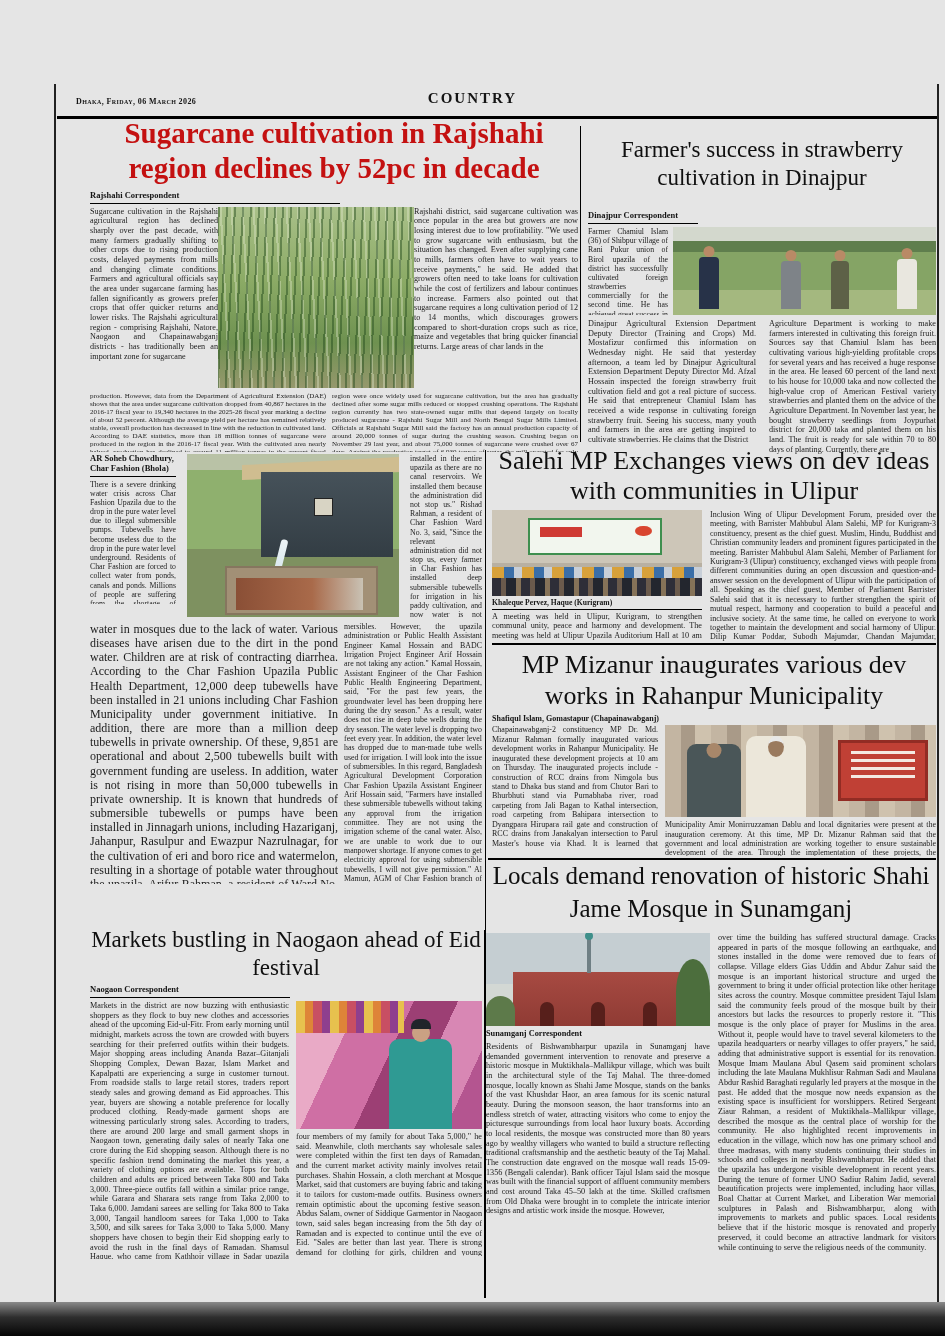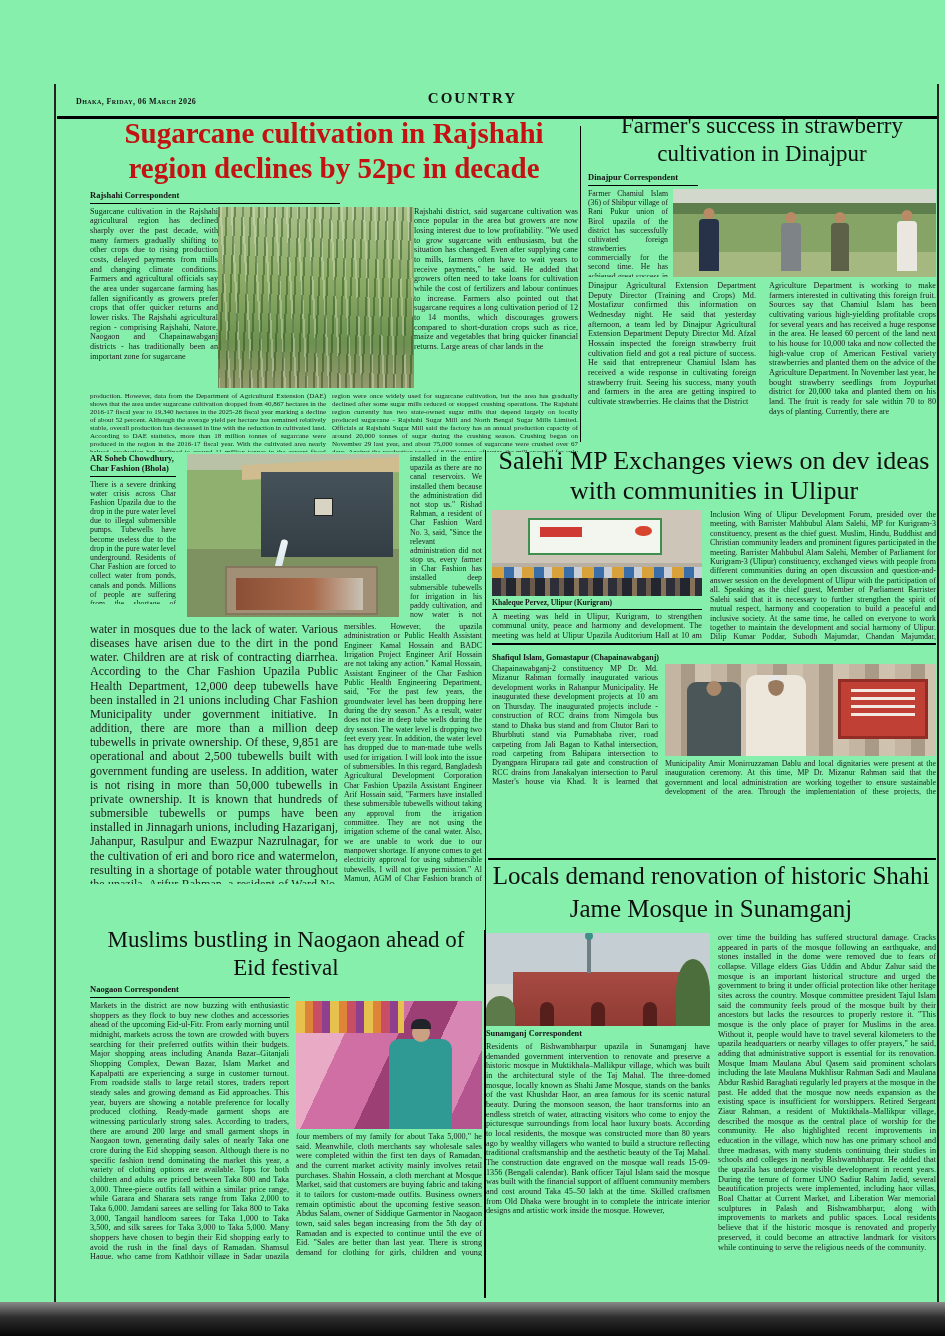--- a/index.html
+++ b/index.html
@@ -1,17 +1,17 @@
 <!DOCTYPE html>
 <html><head>
 <meta charset="utf-8">
 <style>
   *{margin:0;padding:0;box-sizing:border-box;}
   html,body{background:#ffffff;}
-  .page{position:relative;width:945px;height:1336px;background:#86efac;font-family:"Liberation Serif",serif;color:#141414;overflow:hidden;}
+  .page{position:relative;width:945px;height:1336px;background:#e5e5e5;font-family:"Liberation Serif",serif;color:#141414;overflow:hidden;}
   .abs{position:absolute;}
   .body-txt{font-size:8.2px;line-height:1.18;text-align:justify;overflow:hidden;color:#1c1c1c;}
   .small-txt{font-size:7px;line-height:1.16;}
   .byline{font-weight:bold;font-size:8.5px;border-bottom:1px solid #000;padding-bottom:2px;margin-bottom:3px;line-height:1.15;}
   .hl{font-family:"Liberation Serif",serif;text-align:center;line-height:1.2;font-weight:normal;color:#101010;}
   .photo{position:relative;overflow:hidden;flex-shrink:0;}
   .vrule{background:#000;width:1px;}
   .hrule{background:#000;}
 
   
@@ -33,23 +33,23 @@
   .sugar-c2{flex:1;height:181px;}
   .sugar-bot{display:flex;gap:6px;margin-top:4px;height:60px;}
   .sugar-botL{width:236px;height:60px;}
   .sugar-botR{flex:1;height:60px;}
   .ph-sugarcane{width:196px;height:181px;background:
     repeating-linear-gradient(93deg, rgba(30,70,25,.45) 0 2px, rgba(0,0,0,0) 2px 8px),
     repeating-linear-gradient(87deg, rgba(235,240,215,.35) 0 2px, rgba(0,0,0,0) 2px 11px),
     linear-gradient(180deg,#a9c089 0%,#8cab66 40%,#6e9150 75%,#96986d 100%);}
 
   
-  .art-straw{left:588px;top:112px;width:348px;}
+  .art-straw{left:588px;top:136px;width:348px;}
   .hl-straw{font-size:23px;line-height:1.2;}
-  .straw-byline{width:110px;margin-top:6px;}
+  .straw-byline{width:110px;margin-top:20px;}
   .straw-row1{display:flex;gap:5px;height:88px;}
   .straw-cA{width:80px;height:88px;}
   .ph-strawberry{flex:1;height:88px;background:linear-gradient(180deg,#d3d8cd 0 16%,#5f7e4d 16% 28%,#85a465 28% 72%,#a4b87f 72% 100%);}
   .sb-fig{position:absolute;bottom:6px;border-radius:4px 4px 0 0;}
   .sb-fig::before{content:"";position:absolute;top:-11px;left:50%;transform:translateX(-50%);width:11px;height:11px;border-radius:50%;background:#b98a66;}
   .sb-f1{left:26px;width:20px;height:52px;background:#273248;}
   .sb-f2{left:108px;width:20px;height:48px;background:#7e8388;}
   .sb-f3{left:158px;width:18px;height:48px;background:#5d6147;}
   .sb-f4{left:224px;width:20px;height:50px;background:#e9e7df;}
   .straw-row2{display:flex;gap:6px;margin-top:4px;height:142px;}
@@ -220,29 +220,30 @@
 
   <div class="abs art-ulipur">
     <div class="hl hl-ulipur">Salehi MP Exchanges views on dev ideas with communities in Ulipur</div>
     <div class="ulipur-row">
       <div class="ulipur-left">
         <div class="photo ph-ulipur">
           <div class="ul-banner"></div>
           <div class="ul-chairs"></div>
           <div class="ul-crowd"></div>
         </div>
-        <div class="ul-caption">Khaleque Pervez, Ulipur (Kurigram)</div>
+        <div class="ul-caption">Khaleque Pervez, Haque (Kurigram)</div>
         <div class="body-txt ulipur-belowtxt">A meeting was held in Ulipur, Kurigram, to strengthen communal unity, peace and harmony and development. The meeting was held at Ulipur Upazila Auditorium Hall at 10 am on Thursday. Kallol Majumder Tutul, convener of the Unity and</div>
       </div>
       <div class="body-txt ulipur-right">Inclusion Wing of Ulipur Development Forum, presided over the meeting, with Barrister Mahbubul Alam Salehi, MP for Kurigram-3 constituency, present as the chief guest. Muslim, Hindu, Buddhist and Christian community leaders and prominent figures participated in the meeting. Barrister Mahbubul Alam Salehi, Member of Parliament for Kurigram-3 (Ulipur) constituency, exchanged views with people from different communities during an open discussion and question-and-answer session on the development of Ulipur with the participation of all. Speaking as the chief guest, Member of Parliament Barrister Salehi said that it is necessary to further strengthen the spirit of mutual respect, harmony and cooperation to build a peaceful and inclusive society. At the same time, he called on everyone to work together to maintain the development and social harmony of Ulipur. Dilip Kumar Poddar, Subodh Majumdar, Chandan Majumdar, Ramakrishna Chakraborty, Rabindranath Chakraborty, Biplab Majumdar, Sunil Chakraborty and people from different classes and professions were present at the meeting organized by the Unity and Inclusion Wing of Ulipur Development Forum.</div>
     </div>
   </div>
   <div class="abs hrule hr1"></div>
 
   <div class="abs art-rahan">
+    <div class="hl hl-rahan">MP Mizanur inaugurates various dev works in Rahanpur Municipality</div>
     <div class="rahan-byline">Shafiqul Islam, Gomastapur (Chapainawabganj)</div>
     <div class="rahan-row">
       <div class="body-txt rahan-left">Chapainawabganj-2 constituency MP Dr. Md. Mizanur Rahman formally inaugurated various development works in Rahanpur Municipality. He inaugurated these development projects at 10 am on Thursday. The inaugurated projects include - construction of RCC drains from Nimgola bus stand to Dhaka bus stand and from Chutor Bari to Bhurbhuti stand via Purnabhaba river, road carpeting from Jali Bagan to Kathal intersection, road carpeting from Bahipara intersection to Dyangpara Hirupara rail gate and construction of RCC drains from Janakalyan intersection to Parul Master's house via Khad. It is learned that Rahanpur Municipality is implementing these development works with the funding of the IUGIP project. Along with this, the MP also inaugurated the road paving work from Dhulauri LPG pump in Rohanpur Union to the cemetery. This work is being implemented with the funding of the Local Government Engineering Department (LGED). Upazila Engineer Ashabur Rahman, Assistant Engineer of Rohanpur Municipality Abdul Malek, District Jamaat-e-Islami Working Committee Member Tariqul Islam Bakul, Rohanpur</div>
       <div class="rahan-right">
         <div class="photo ph-rahanpur">
           <div class="rh-fig1"></div>
           <div class="rh-fig2"></div>
           <div class="rh-plaque"></div>
         </div>
         <div class="body-txt rahan-rtxt">Municipality Amir Monirruzzaman Dablu and local dignitaries were present at the inauguration ceremony. At this time, MP Dr. Mizanur Rahman said that the government and local administration are working together to ensure sustainable development of the area. Through the implementation of these projects, the movement of citizens and the drainage system will be improved and the overall infrastructural development of the municipal area will be accelerated.</div>
@@ -267,21 +268,21 @@
         <div class="mosque-byline">Sunamganj Correspondent</div>
         <div class="body-txt mosque-ltxt">Residents of Bishwambharpur upazila in Sunamganj have demanded government intervention to renovate and preserve a historic mosque in Muktikhala–Mallikpur village, which was built in the architectural style of the Taj Mahal. The three-domed mosque, locally known as Shahi Jame Mosque, stands on the banks of the vast Khushdar Haor, an area famous for its scenic natural beauty. During the monsoon season, the haor transforms into an endless stretch of water, attracting visitors who come to enjoy the picturesque surroundings from local haor luxury boats. According to local residents, the mosque was constructed more than 80 years ago by wealthy villagers who wanted to build a structure reflecting traditional craftsmanship and the aesthetic beauty of the Taj Mahal. The construction date engraved on the mosque wall reads 15-09-1356 (Bengali calendar). Bank officer Tajul Islam said the mosque was built with the financial support of affluent community members and cost around Taka 45–50 lakh at the time. Skilled craftsmen from Old Dhaka were brought in to complete the intricate interior designs and artistic work inside the mosque. However,</div>
       </div>
       <div class="body-txt mosque-right">over time the building has suffered structural damage. Cracks appeared in parts of the mosque following an earthquake, and stones installed in the dome were removed due to fears of collapse. Village elders Gias Uddin and Abdur Zahur said the mosque is an important historical structure and urged the government to bring it under official protection like other heritage sites across the country. Mosque committee president Tajul Islam said the community feels proud of the mosque built by their ancestors but lacks the resources to properly restore it. "This mosque is the only place of prayer for Muslims in the area. Without it, people would have to travel several kilometers to the upazila headquarters or nearby villages to offer prayers," he said, adding that administrative support is essential for its renovation. Mosque Imam Maulana Abul Qasem said prominent scholars including the late Maulana Mukhlisur Rahman Sadi and Maulana Abdur Rashid Baraghati regularly led prayers at the mosque in the past. He added that the mosque now needs expansion as the existing space is insufficient for worshippers. Retired Sergeant Ziaur Rahman, a resident of Muktikhala–Mallikpur village, described the mosque as the central place of worship for the community. He also highlighted recent improvements in education in the village, which now has one primary school and three madrasas, with many students continuing their studies in schools and colleges in nearby Bishwambharpur. He added that the upazila has undergone visible development in recent years. During the tenure of former UNO Sadiur Rahim Jadid, several beautification projects were implemented, including haor villas, Boal Chattar at Current Market, and Liberation War memorial sculptures in Palash and Bishwambharpur, along with improvements to markets and public spaces. Local residents believe that if the historic mosque is renovated and properly preserved, it could become an attractive landmark for visitors while continuing to serve the religious needs of the community.</div>
     </div>
   </div>
 
   <div class="abs vrule vr3"></div>
 
   <div class="abs art-nao">
-    <div class="hl hl-nao">Muslims bustling in Naogaon ahead of Eid festival</div>
+    <div class="hl hl-nao">Markets bustling in Naogaon ahead of Eid festival</div>
     <div class="byline nao-byline">Naogaon Correspondent</div>
     <div class="nao-row">
       <div class="body-txt nao-cL">Markets in the district are now buzzing with enthusiastic shoppers as they flock to buy new clothes and accessories ahead of the upcoming Eid-ul-Fitr. From early morning until midnight, markets across the town are crowded with buyers searching for their preferred outfits within their budgets. Major shopping areas including Ananda Bazar–Gitanjali Shopping Complex, Dewan Bazar, Islam Market and Kapalpatti are experiencing a surge in customer turnout. From roadside stalls to large retail stores, traders report steady sales and growing demand as Eid approaches. This year, buyers are showing a notable preference for locally produced clothing. Ready-made garment shops are witnessing particularly strong sales. According to traders, there are around 200 large and small garment shops in Naogaon town, generating daily sales of nearly Taka one crore during the Eid shopping season. Although there is no specific fashion trend dominating the market this year, a variety of clothing options are available. Tops for both children and adults are priced between Taka 800 and Taka 3,000. Three-piece outfits fall within a similar price range, while Garara and Sharara sets range from Taka 2,000 to Taka 6,000. Jamdani sarees are selling for Taka 800 to Taka 3,000, Tangail handloom sarees for Taka 1,000 to Taka 3,500, and silk sarees for Taka 3,000 to Taka 5,000. Many shoppers have chosen to begin their Eid shopping early to avoid the rush in the final days of Ramadan. Shamsul Haque, who came from Kathhoir village in Sadar upazila with his family, said he preferred shopping early to escape the crowd. "Prices of quality products are naturally a bit higher, but overall they are similar to last year. I bought clothes for</div>
       <div class="nao-cR">
         <div class="photo ph-naogaon">
           <div class="ng-rack"></div>
           <div class="ng-fig"></div>
         </div>
         <div class="body-txt nao-rtxt">four members of my family for about Taka 5,000," he said. Meanwhile, cloth merchants say wholesale sales were completed within the first ten days of Ramadan, and the current market activity mainly involves retail purchases. Shahin Hossain, a cloth merchant at Mosque Market, said that customers are buying fabric and taking it to tailors for custom-made outfits. Business owners remain optimistic about the upcoming festive season. Abdus Salam, owner of Siddique Garmentor in Naogaon town, said sales began increasing from the 5th day of Ramadan and is expected to continue until the eve of Eid. "Sales are better than last year. There is strong demand for clothing for girls, children and young women. We are making sales of around Taka 20,000 per day," he said. With Eid drawing nearer, traders expect the markets to become even more crowded, bringing further momentum to the festive shopping season.</div>
       </div>

